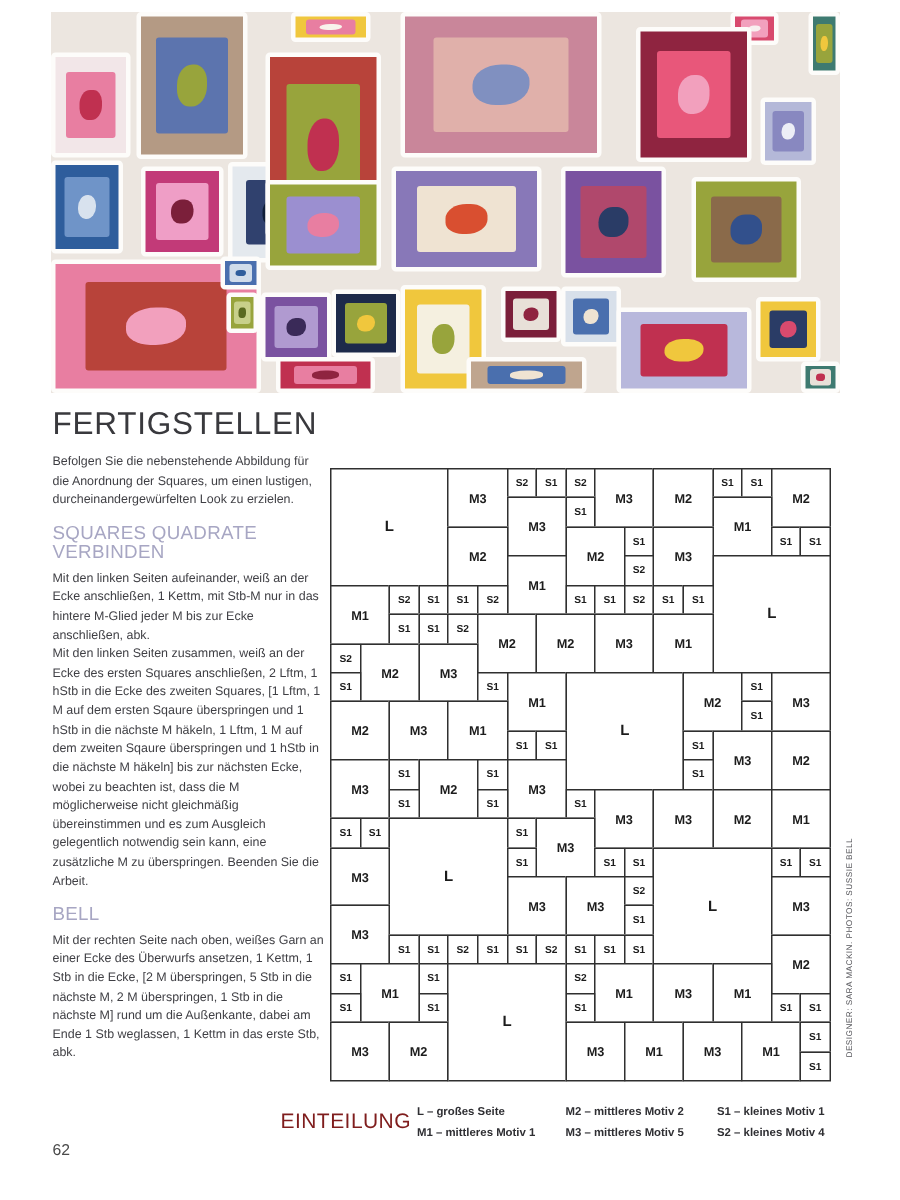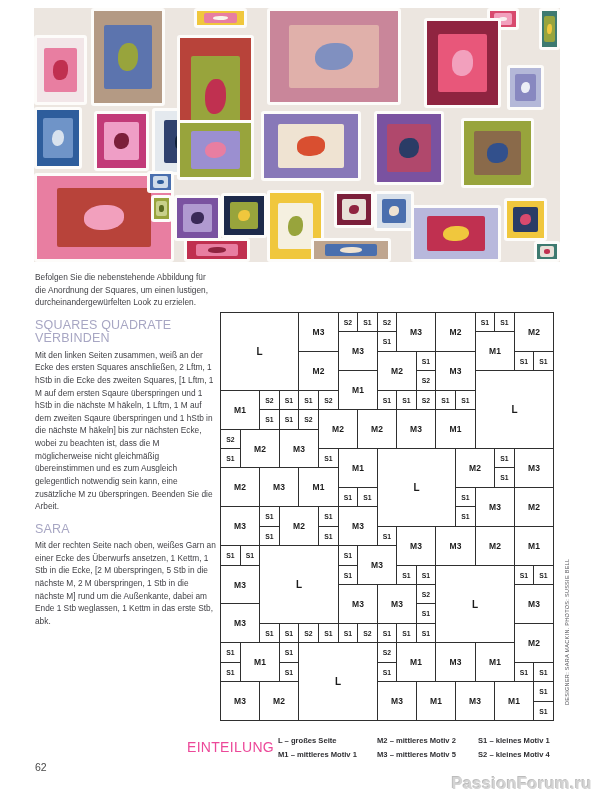--- a/index.html
+++ b/index.html
@@ -13,21 +13,21 @@
   
   .leftcol{position:absolute;left:35px;top:271px;width:183px;color:#3f3f44;}
   .headline{font-size:21px;font-weight:400;letter-spacing:.5px;color:#39393d;margin:0 0 6px 0;}
   .subhead{font-size:12.5px;font-weight:400;letter-spacing:.2px;color:#a7a6c3;margin:10px 0 3px 0;line-height:1.08;}
   .body-text{font-size:8.3px;line-height:1.52;margin:0;color:#3f3f44;}
   
   .diagram{position:absolute;left:220px;top:312px;width:334px;height:409px;}
   .cell{position:absolute;background:#fff;border:1px solid #2f2f2f;box-sizing:border-box;
         display:flex;align-items:center;justify-content:center;font-weight:bold;color:#1c1c1c;}
   
-  .einteilung-title{position:absolute;left:187px;top:739px;font-size:14px;color:#ec4899;letter-spacing:.3px;}
+  .einteilung-title{position:absolute;left:187px;top:739px;font-size:14px;color:#7f1d1d;letter-spacing:.3px;}
   .legend{position:absolute;left:278px;top:736px;display:grid;grid-auto-flow:column;
           grid-template-rows:repeat(2,13.5px);grid-template-columns:99px 101px 86px;
           font-size:7.6px;font-weight:bold;color:#2f2f33;}
   
   .pagenum{position:absolute;left:35px;top:761px;font-size:10.5px;color:#4a4a4a;}
   .credit{position:absolute;left:564px;top:573px;height:132px;writing-mode:vertical-rl;
           transform:rotate(180deg);font-size:5.5px;color:#55555a;letter-spacing:.3px;white-space:nowrap;}
   .watermark{position:absolute;right:8px;top:774px;font-size:16.5px;font-weight:bold;color:#d4d4d4;
              text-shadow:-1px -1px 0 #bcbcbc,1px 1px 0 #ffffff;letter-spacing:.3px;}
 </style>
@@ -149,28 +149,30 @@
         <div class="mid" style="background: rgb(74, 111, 174);"></div>
         <div class="core" style="background: rgb(239, 227, 210);"></div>
       </div>
       <div class="tile" style="left: 500px; top: 233px; width: 26px; height: 21px; background: rgb(62, 122, 112);">
         <div class="mid" style="background: rgb(232, 224, 216);"></div>
         <div class="core" style="background: rgb(192, 48, 80);"></div>
       </div>
     </div>
 
   <div class="leftcol">
+    <h1 class="headline">FERTIGSTELLEN</h1>
 
     <p class="body-text">Befolgen Sie die nebenstehende Abbildung für die Anordnung der Squares, um einen lustigen, durcheinandergewürfelten Look zu erzielen.</p>
 
     <h2 class="subhead">SQUARES QUADRATE VERBINDEN</h2>
+    <p class="body-text">Mit den linken Seiten aufeinander, weiß an der Ecke anschließen, 1 Kettm, mit Stb-M nur in das hintere M-Glied jeder M bis zur Ecke anschließen, abk.</p>
 
     <p class="body-text">Mit den linken Seiten zusammen, weiß an der Ecke des ersten Squares anschließen, 2 Lftm, 1 hStb in die Ecke des zweiten Squares, [1 Lftm, 1 M auf dem ersten Sqaure überspringen und 1 hStb in die nächste M häkeln, 1 Lftm, 1 M auf dem zweiten Sqaure überspringen und 1 hStb in die nächste M häkeln] bis zur nächsten Ecke, wobei zu beachten ist, dass die M möglicherweise nicht gleichmäßig übereinstimmen und es zum Ausgleich gelegentlich notwendig sein kann, eine zusätzliche M zu überspringen. Beenden Sie die Arbeit.</p>
 
-    <h2 class="subhead">SARA</h2>
+    <h2 class="subhead">BELL</h2>
     <p class="body-text">Mit der rechten Seite nach oben, weißes Garn an einer Ecke des Überwurfs ansetzen, 1 Kettm, 1 Stb in die Ecke, [2 M überspringen, 5 Stb in die nächste M, 2 M überspringen, 1 Stb in die nächste M] rund um die Außenkante, dabei am Ende 1 Stb weglassen, 1 Kettm in das erste Stb, abk.</p>
   </div>
 
   <div class="diagram" id="diagram">
       <div class="cell" style="left: 0px; top: 0px; width: 79px; height: 79px; font-size: 10px; border-color: rgb(47, 47, 47);">L</div>
       <div class="cell" style="left: 78px; top: 0px; width: 41px; height: 40px; font-size: 8.5px; border-color: rgb(47, 47, 47);">M3</div>
       <div class="cell" style="left: 118px; top: 0px; width: 20px; height: 20px; font-size: 6.8px; border-color: rgb(47, 47, 47);">S2</div>
       <div class="cell" style="left: 137px; top: 0px; width: 21px; height: 20px; font-size: 6.8px; border-color: rgb(47, 47, 47);">S1</div>
       <div class="cell" style="left: 157px; top: 0px; width: 20px; height: 20px; font-size: 6.8px; border-color: rgb(47, 47, 47);">S2</div>
       <div class="cell" style="left: 176px; top: 0px; width: 40px; height: 40px; font-size: 8.5px; border-color: rgb(47, 47, 47);">M3</div>
@@ -295,15 +297,14 @@
       <span>L – großes Seite</span>
       <span>M1 – mittleres Motiv 1</span>
       <span>M2 – mittleres Motiv 2</span>
       <span>M3 – mittleres Motiv 5</span>
       <span>S1 – kleines Motiv 1</span>
       <span>S2 – kleines Motiv 4</span>
     </div>
 
   <div class="pagenum">62</div>
   <div class="credit">DESIGNER: SARA MACKIN. PHOTOS: SUSSIE BELL</div>
-  <div class="watermark">PassionForum.ru</div>
 
 </div>
 
 </body></html>

